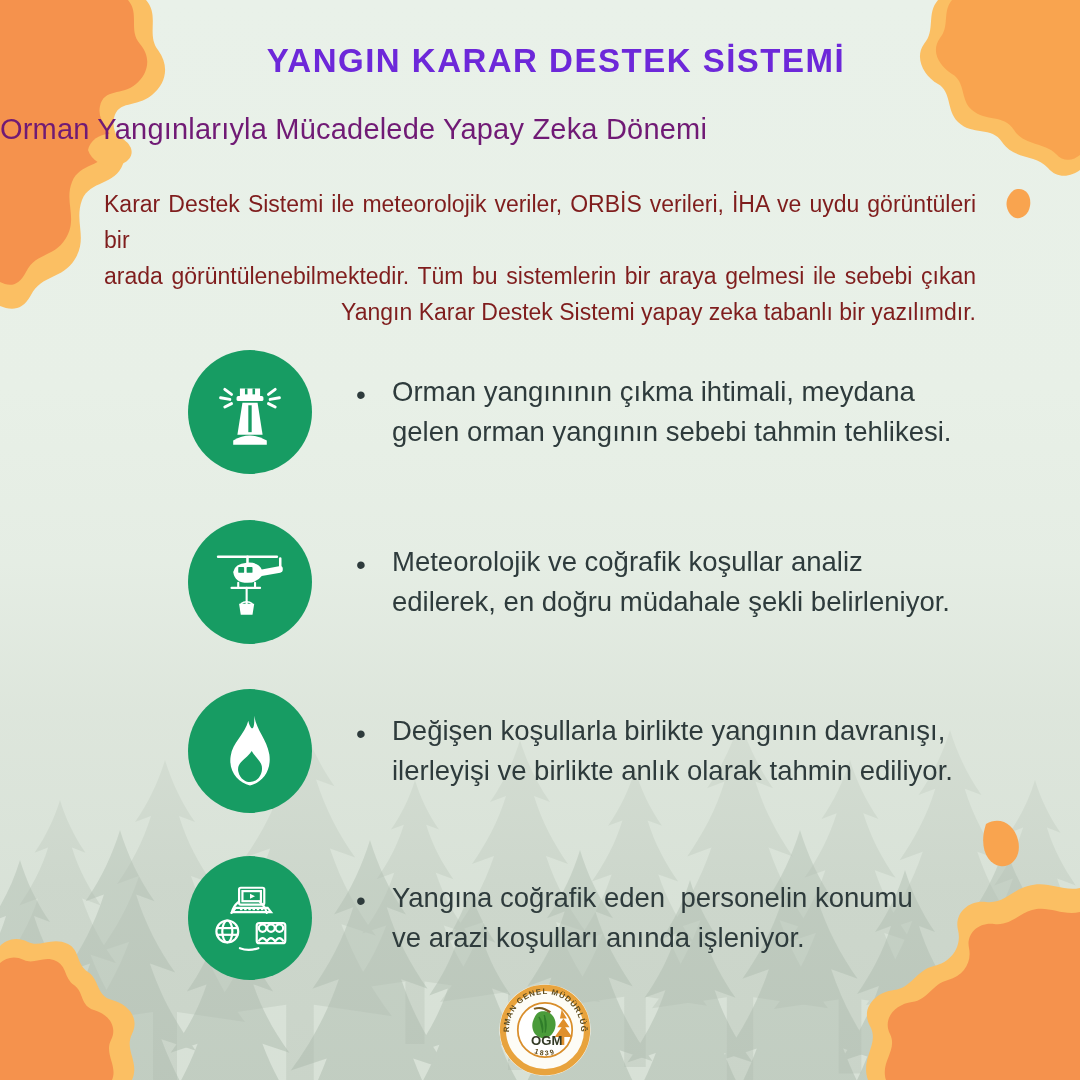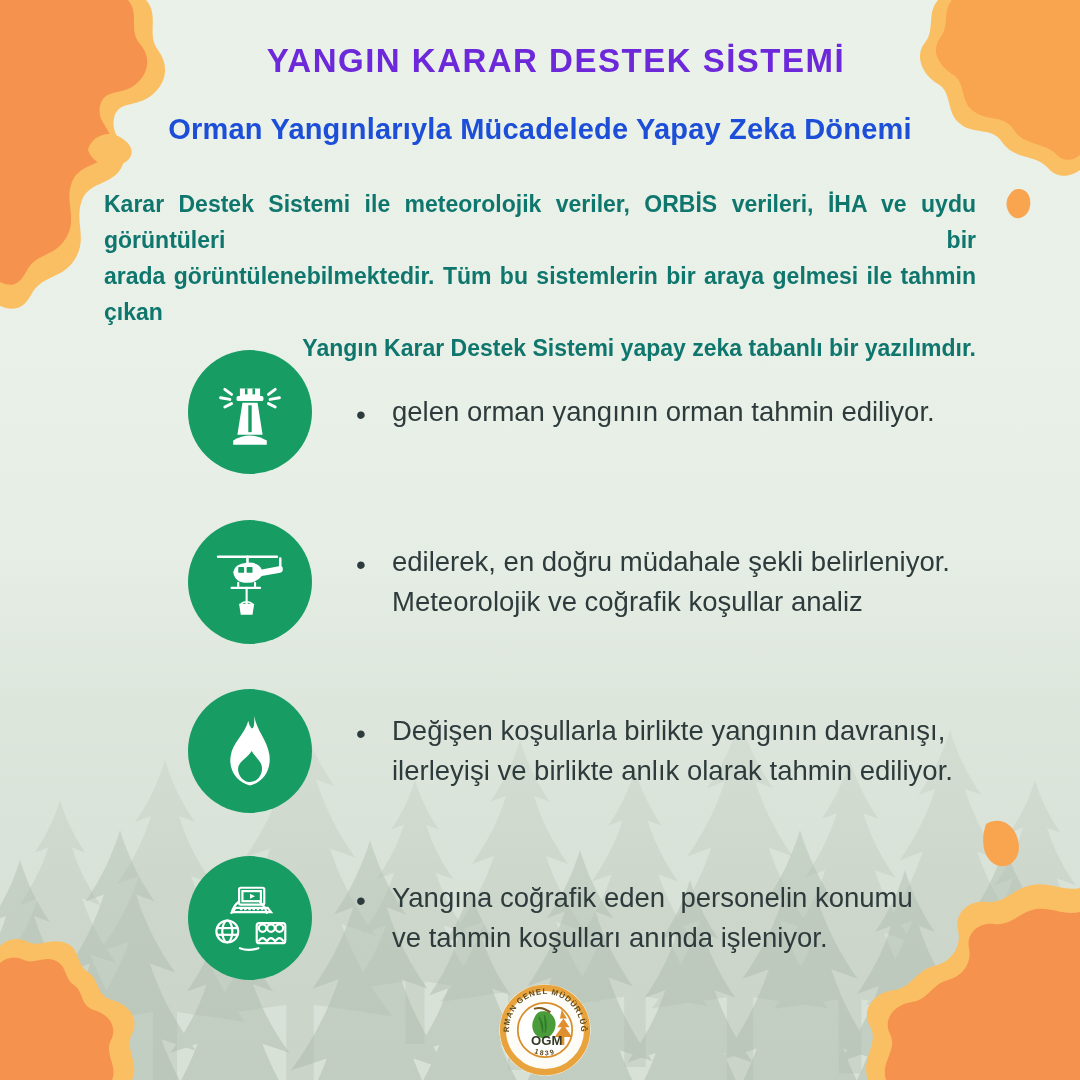--- a/index.html
+++ b/index.html
@@ -20,26 +20,26 @@
       rgba(208,219,207,0.15) 100%);
   }
   .blob-layer{position:absolute;inset:0;z-index:2;pointer-events:none;}
   .content{position:absolute;inset:0;z-index:3;}
 
   .title{
     position:absolute;top:42px;left:0;width:100%;text-align:center;
     font-size:33px;font-weight:700;letter-spacing:1.5px;color:#6d28d9;margin-left:16px;
   }
   .subtitle{
-    position:absolute;top:113px;left:0;width:100%;text-align:center;
-    font-size:29px;font-weight:700;color:#1d4ed8;letter-spacing:0.2px;
+    position:absolute;top:113px;left:0;width:100%;
+    font-size:29px;font-weight:400;color:#701a75;letter-spacing:0.2px;
   }
   .intro{
     position:absolute;top:186px;left:104px;width:872px;
-    font-size:23px;line-height:36px;color:#0f766e;font-weight:700;
+    font-size:23px;line-height:36px;color:#7f1d1d;font-weight:400;
   }
   .intro .jline{display:block;text-align:justify;text-align-last:justify;}
   .intro .lline{display:block;text-align:right;}
 
   .item-row{
     position:absolute;left:188px;width:810px;height:124px;
     display:flex;align-items:center;
   }
   .row-1{top:350px;} .row-2{top:520px;} .row-3{top:689px;} .row-4{top:856px;}
   .icon-circle{
@@ -141,21 +141,21 @@
     </g>
   </svg>
 
   <div class="content">
 
     <div class="title">YANGIN KARAR DESTEK SİSTEMİ</div>
     <div class="subtitle">Orman Yangınlarıyla Mücadelede Yapay Zeka Dönemi</div>
 
     <div class="intro">
       <span class="jline">Karar Destek Sistemi ile meteorolojik veriler, ORBİS verileri, İHA ve uydu görüntüleri bir</span>
-      <span class="jline">arada görüntülenebilmektedir. Tüm bu sistemlerin bir araya gelmesi ile tahmin çıkan</span>
+      <span class="jline">arada görüntülenebilmektedir. Tüm bu sistemlerin bir araya gelmesi ile sebebi çıkan</span>
       <span class="lline">Yangın Karar Destek Sistemi yapay zeka tabanlı bir yazılımdır.</span>
     </div>
 
     <div class="item-row row-1">
       <div class="icon-circle">
         <svg width="84" height="84" viewBox="0 0 100 100">
           <g fill="#ffffff">
             <path d="M38,22 h24 v9 h-24 Z"></path>
             <rect x="34" y="31" width="32" height="6" rx="2"></rect>
             <path d="M41,39 h18 l6,38 h-30 Z"></path>
@@ -171,21 +171,22 @@
             <line x1="15" y1="33" x2="26" y2="35"></line>
             <line x1="20" y1="44" x2="28" y2="40"></line>
             <line x1="80" y1="23" x2="72" y2="29"></line>
             <line x1="85" y1="33" x2="74" y2="35"></line>
             <line x1="80" y1="44" x2="72" y2="40"></line>
           </g>
         </svg>
       </div>
       <div class="item-text">
         <span class="bullet">•</span>
-        <span class="line">gelen orman yangının orman tahmin ediliyor.</span>
+        <span class="line">Orman yangınının çıkma ihtimali, meydana</span>
+        <span class="line">gelen orman yangının sebebi tahmin tehlikesi.</span>
       </div>
     </div>
 
     <div class="item-row row-2">
       <div class="icon-circle">
         <svg width="84" height="84" viewBox="0 0 100 100">
           <g stroke="#ffffff" stroke-width="3" stroke-linecap="round" fill="none">
             <line x1="12" y1="20" x2="82" y2="20"></line>
             <line x1="47" y1="20" x2="47" y2="28"></line>
             <line x1="86" y1="22" x2="86" y2="36"></line>
@@ -200,22 +201,22 @@
             <line x1="56" y1="51" x2="56" y2="56"></line>
             <line x1="28" y1="57" x2="62" y2="57"></line>
             <line x1="46" y1="57" x2="46" y2="76"></line>
           </g>
           <path fill="#ffffff" d="M37,76 h18 l-2,13 h-14 Z"></path>
           <path fill="none" stroke="#ffffff" stroke-width="2" d="M39,76 q7,-5 14,0"></path>
         </svg>
       </div>
       <div class="item-text">
         <span class="bullet">•</span>
+        <span class="line">Meteorolojik ve coğrafik koşullar analiz</span>
         <span class="line">edilerek, en doğru müdahale şekli belirleniyor.</span>
-        <span class="line">Meteorolojik ve coğrafik koşullar analiz</span>
       </div>
     </div>
 
     <div class="item-row row-3">
       <div class="icon-circle">
         <svg width="84" height="84" viewBox="0 0 100 100">
           <path fill="#ffffff" fill-rule="evenodd" d="
             M55,8 C58,26 70,36 73,54 C76,74 64,88 50,91 C36,88 24,74 27,56
             C29,40 44,30 48,14 C50,24 56,30 55,8 Z
             M52,50 C58,60 66,63 64,74 C62,84 54,87 50,87 C46,87 38,84 36,74
@@ -247,21 +248,21 @@
           <circle cx="85" cy="62" r="4.5"></circle>
           <path d="M60,78 q5,-8 10,0 M70,78 q5,-8 10,0 M80,78 q5,-8 10,0"></path>
           <path d="M28,44 q2,-8 8,-13" stroke-linecap="round"></path>
           <path d="M70,44 q-2,-8 -8,-13" stroke-linecap="round"></path>
           <path d="M38,86 q10,4 22,0" stroke-linecap="round"></path>
         </svg>
       </div>
       <div class="item-text">
         <span class="bullet">•</span>
         <span class="line">Yangına coğrafik eden  personelin konumu</span>
-        <span class="line">ve tahmin koşulları anında işleniyor.</span>
+        <span class="line">ve arazi koşulları anında işleniyor.</span>
       </div>
     </div>
 
     <div class="logo-wrap">
       <svg width="114" height="100" viewBox="0 0 114 114">
         <defs>
           <path id="arcTop" d="M 16,57 A 41,41 0 1 1 98,57"></path>
           <path id="arcBottom" d="M 28,57 A 29,29 0 0 0 86,57"></path>
         </defs>
         <circle cx="57" cy="57" r="52" fill="#fdfcf6"></circle>

